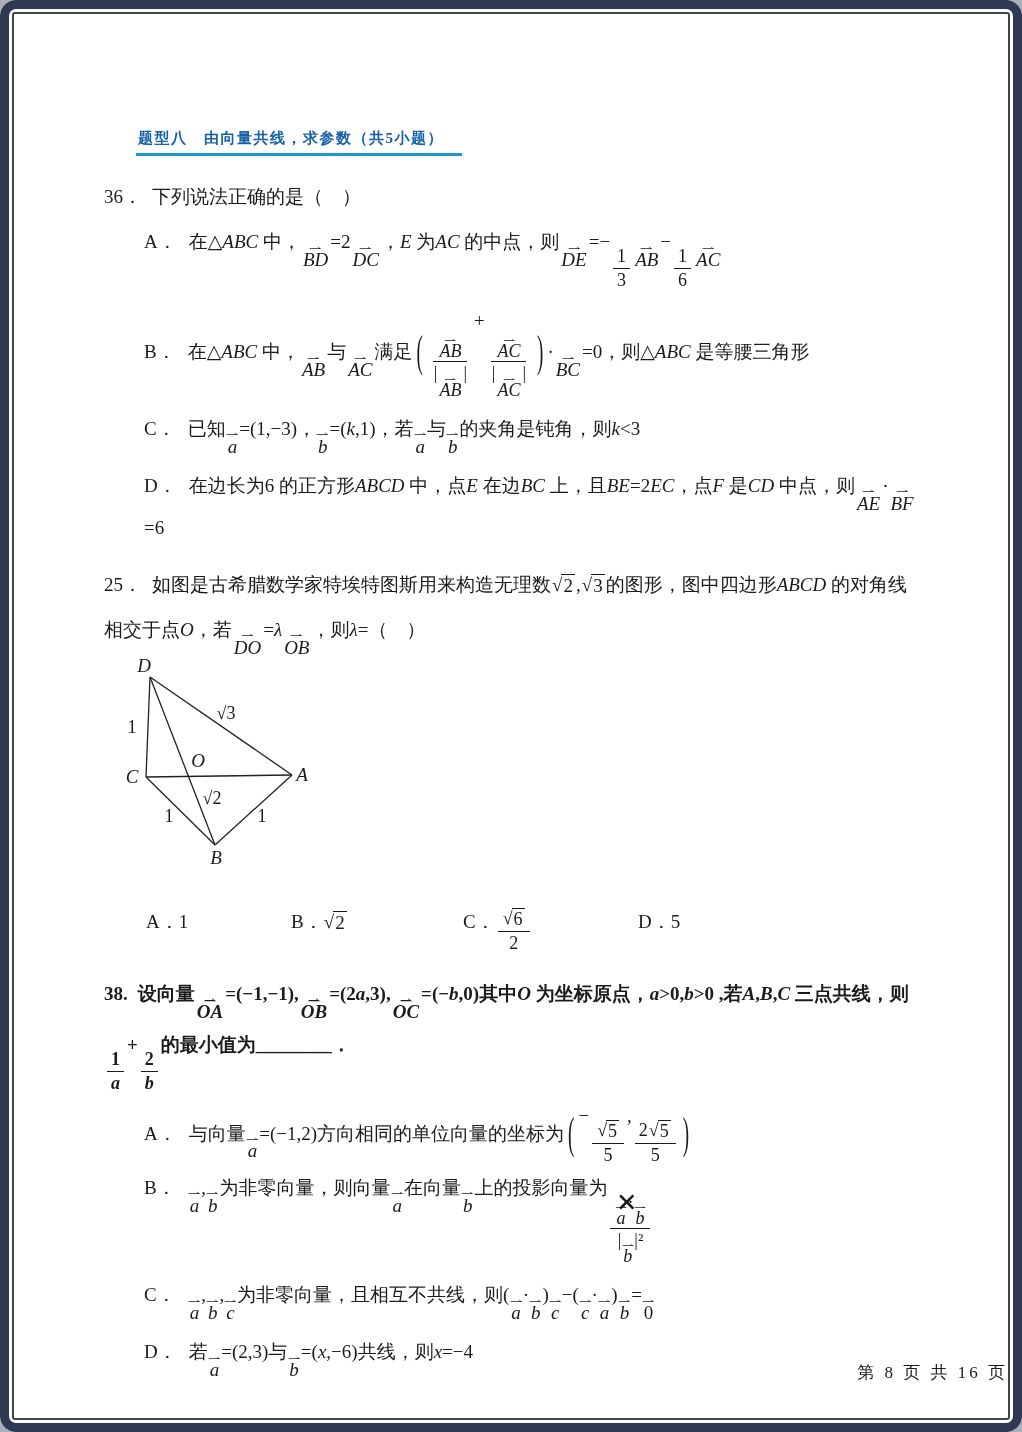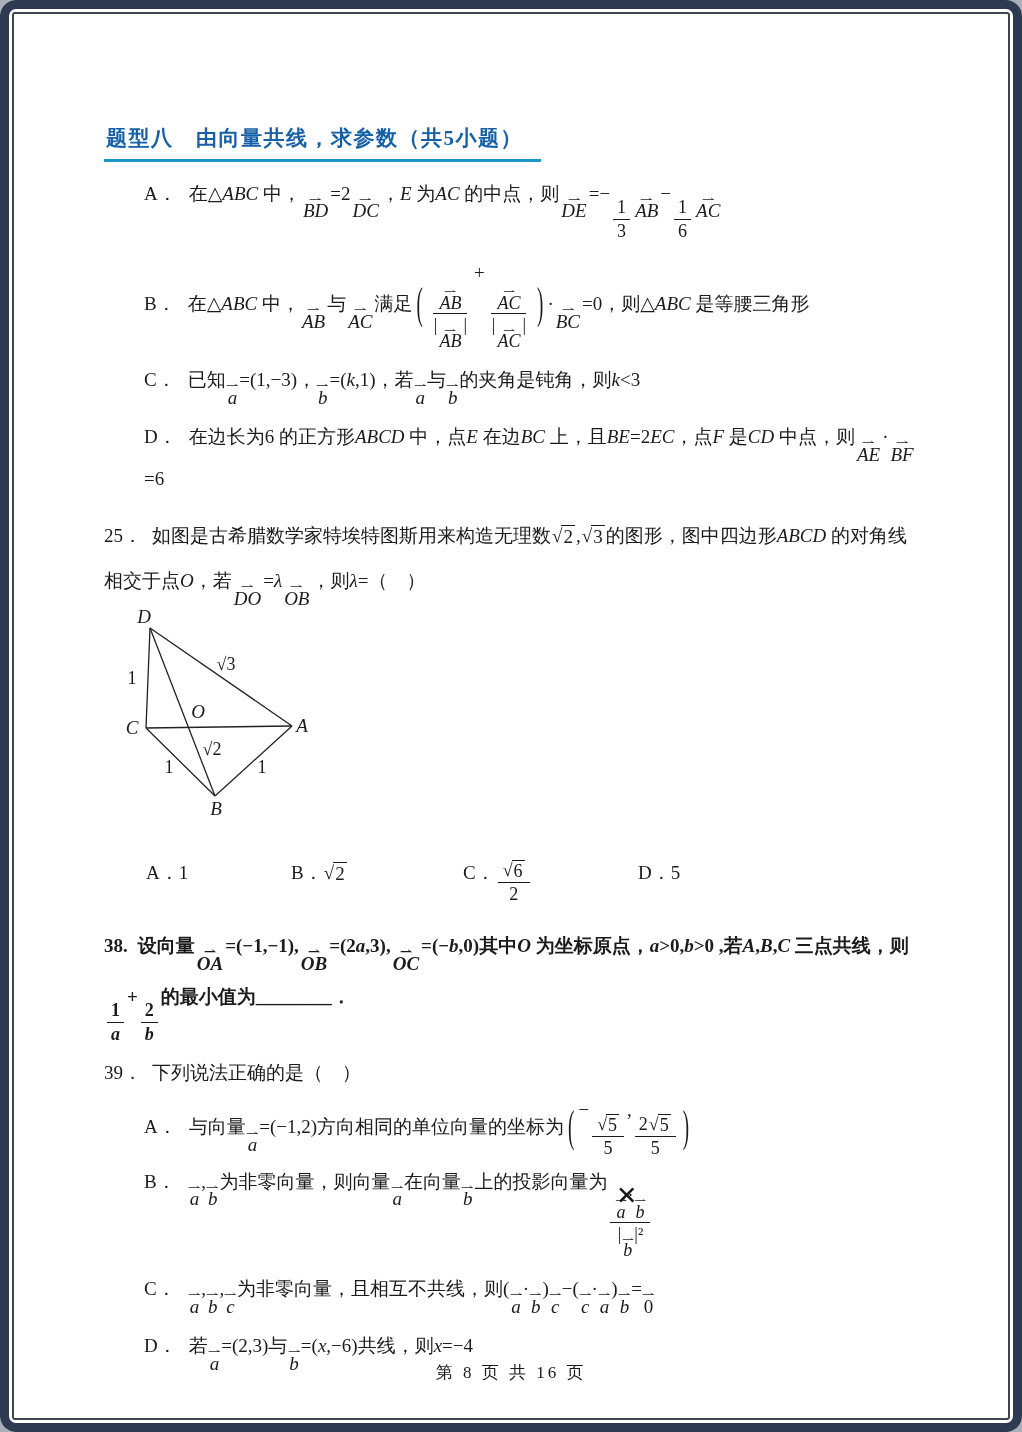--- a/index.html
+++ b/index.html
@@ -16,42 +16,42 @@
   .inner{
     position:absolute;inset:12px;border:2px solid #41464e;border-radius:3px;
   }
   .content{
     position:absolute;inset:0;padding:108px 84px 30px 90px;
     font-size:19px;line-height:1.6;
   }
   i{font-style:italic;}
   
   .sec-title{
-    display:inline-block;color:#1560a7;font-weight:bold;font-size:21px;
+    display:inline-block;color:#1560a7;font-weight:bold;font-size:15px;
     letter-spacing:1.5px;border-bottom:3px solid #1b97cc;
-    padding:0 18px 3px 2px;margin-bottom:2px;
+    padding:0 18px 3px 2px;margin-bottom:2px;margin-left:32px;
   }
   
   .stem{margin:0;}
   .qnum{margin-right:10px;}
   .q36 .stem{margin-top:24px;}
   .opt{margin:15px 0 15px 40px;}
   .opt .olabel{margin-right:12px;}
   .opt-tall{margin:7px 0 7px 40px;}
   .q37 .stem{margin-top:20px;line-height:2.35;}
   .fig{margin:2px 0 0 8px;}
   .optrow{display:flex;margin:6px 0 16px 42px;align-items:center;}
   .optrow .cell{display:inline-flex;align-items:center;}
   .optrow .c1{width:145px;}
   .optrow .c2{width:172px;}
   .optrow .c3{width:175px;}
   .q38 .stem{margin-top:14px;line-height:2.55;font-weight:bold;}
   .q39 .stem{margin-top:12px;}
   .footer{
-    position:absolute;bottom:32px;left:0;right:0;text-align:center;
+    position:absolute;bottom:32px;left:0;right:0;text-align:right;
     font-size:17px;letter-spacing:3px;
   }
   
   .vec{display:inline-flex;flex-direction:column;align-items:center;
        line-height:1;vertical-align:-0.18em;margin:0 2px;}
   .varr{display:block;font-size:0.55em;height:0.62em;line-height:1;
         transform:scaleX(1.5);font-style:normal;}
   .vbody{display:block;}
   .frac{display:inline-flex;flex-direction:column;align-items:center;
         vertical-align:-0.75em;margin:0 3px;line-height:1.18;font-size:0.95em;}
@@ -76,20 +76,21 @@
 
 <div class="page">
   <div class="inner">
     <div class="content">
 
       <div>
         <span class="sec-title">题型八　由向量共线，求参数（共5小题）</span>
       </div>
 
       <div class="q q36">
+        <p class="stem"><span class="qnum">36．</span><span>下列说法正确的是（　）</span></p>
         <p class="opt"><span class="olabel">A．</span><span>在△<i>ABC</i> 中，<span class="vec">
                 <span class="varr">⇀</span>
                 <span class="vbody"><i>BD</i></span>
               </span>=2<span class="vec">
                 <span class="varr">⇀</span>
                 <span class="vbody"><i>DC</i></span>
               </span>，<i>E</i> 为<i>AC</i> 的中点，则<span class="vec">
                 <span class="varr">⇀</span>
                 <span class="vbody"><i>DE</i></span>
               </span>=−<span class="frac">
@@ -239,21 +240,20 @@
               </span>=(−<i>b</i>,0)其中<i>O</i> 为坐标原点，<i>a</i>&gt;0,<i>b</i>&gt;0 ,若<i>A</i>,<i>B</i>,<i>C</i> 三点共线，则 <span class="frac">
                 <span class="num">1</span>
                 <span class="den"><i>a</i></span>
               </span>+<span class="frac">
                 <span class="num">2</span>
                 <span class="den"><i>b</i></span>
               </span>的最小值为________．</span></p>
       </div>
 
       <div class="q q39">
-        <p class="stem"><span class="qnum">39．</span><span>下列说法正确的是（　）</span></p>
         <p class="opt opt-tall"><span class="olabel">A．</span><span>与向量<span class="vec">
                 <span class="varr">⇀</span>
                 <span class="vbody"><i>a</i></span>
               </span>=(−1,2)方向相同的单位向量的坐标为<span class="pgroup">
                 <span class="bigp">(</span>
                 <span class="pcontent">−<span class="frac">
                     <span class="num"><span class="sqrt">
                         <span class="rsign">√</span>
                         <span class="rbody">5</span>
                       </span></span>

